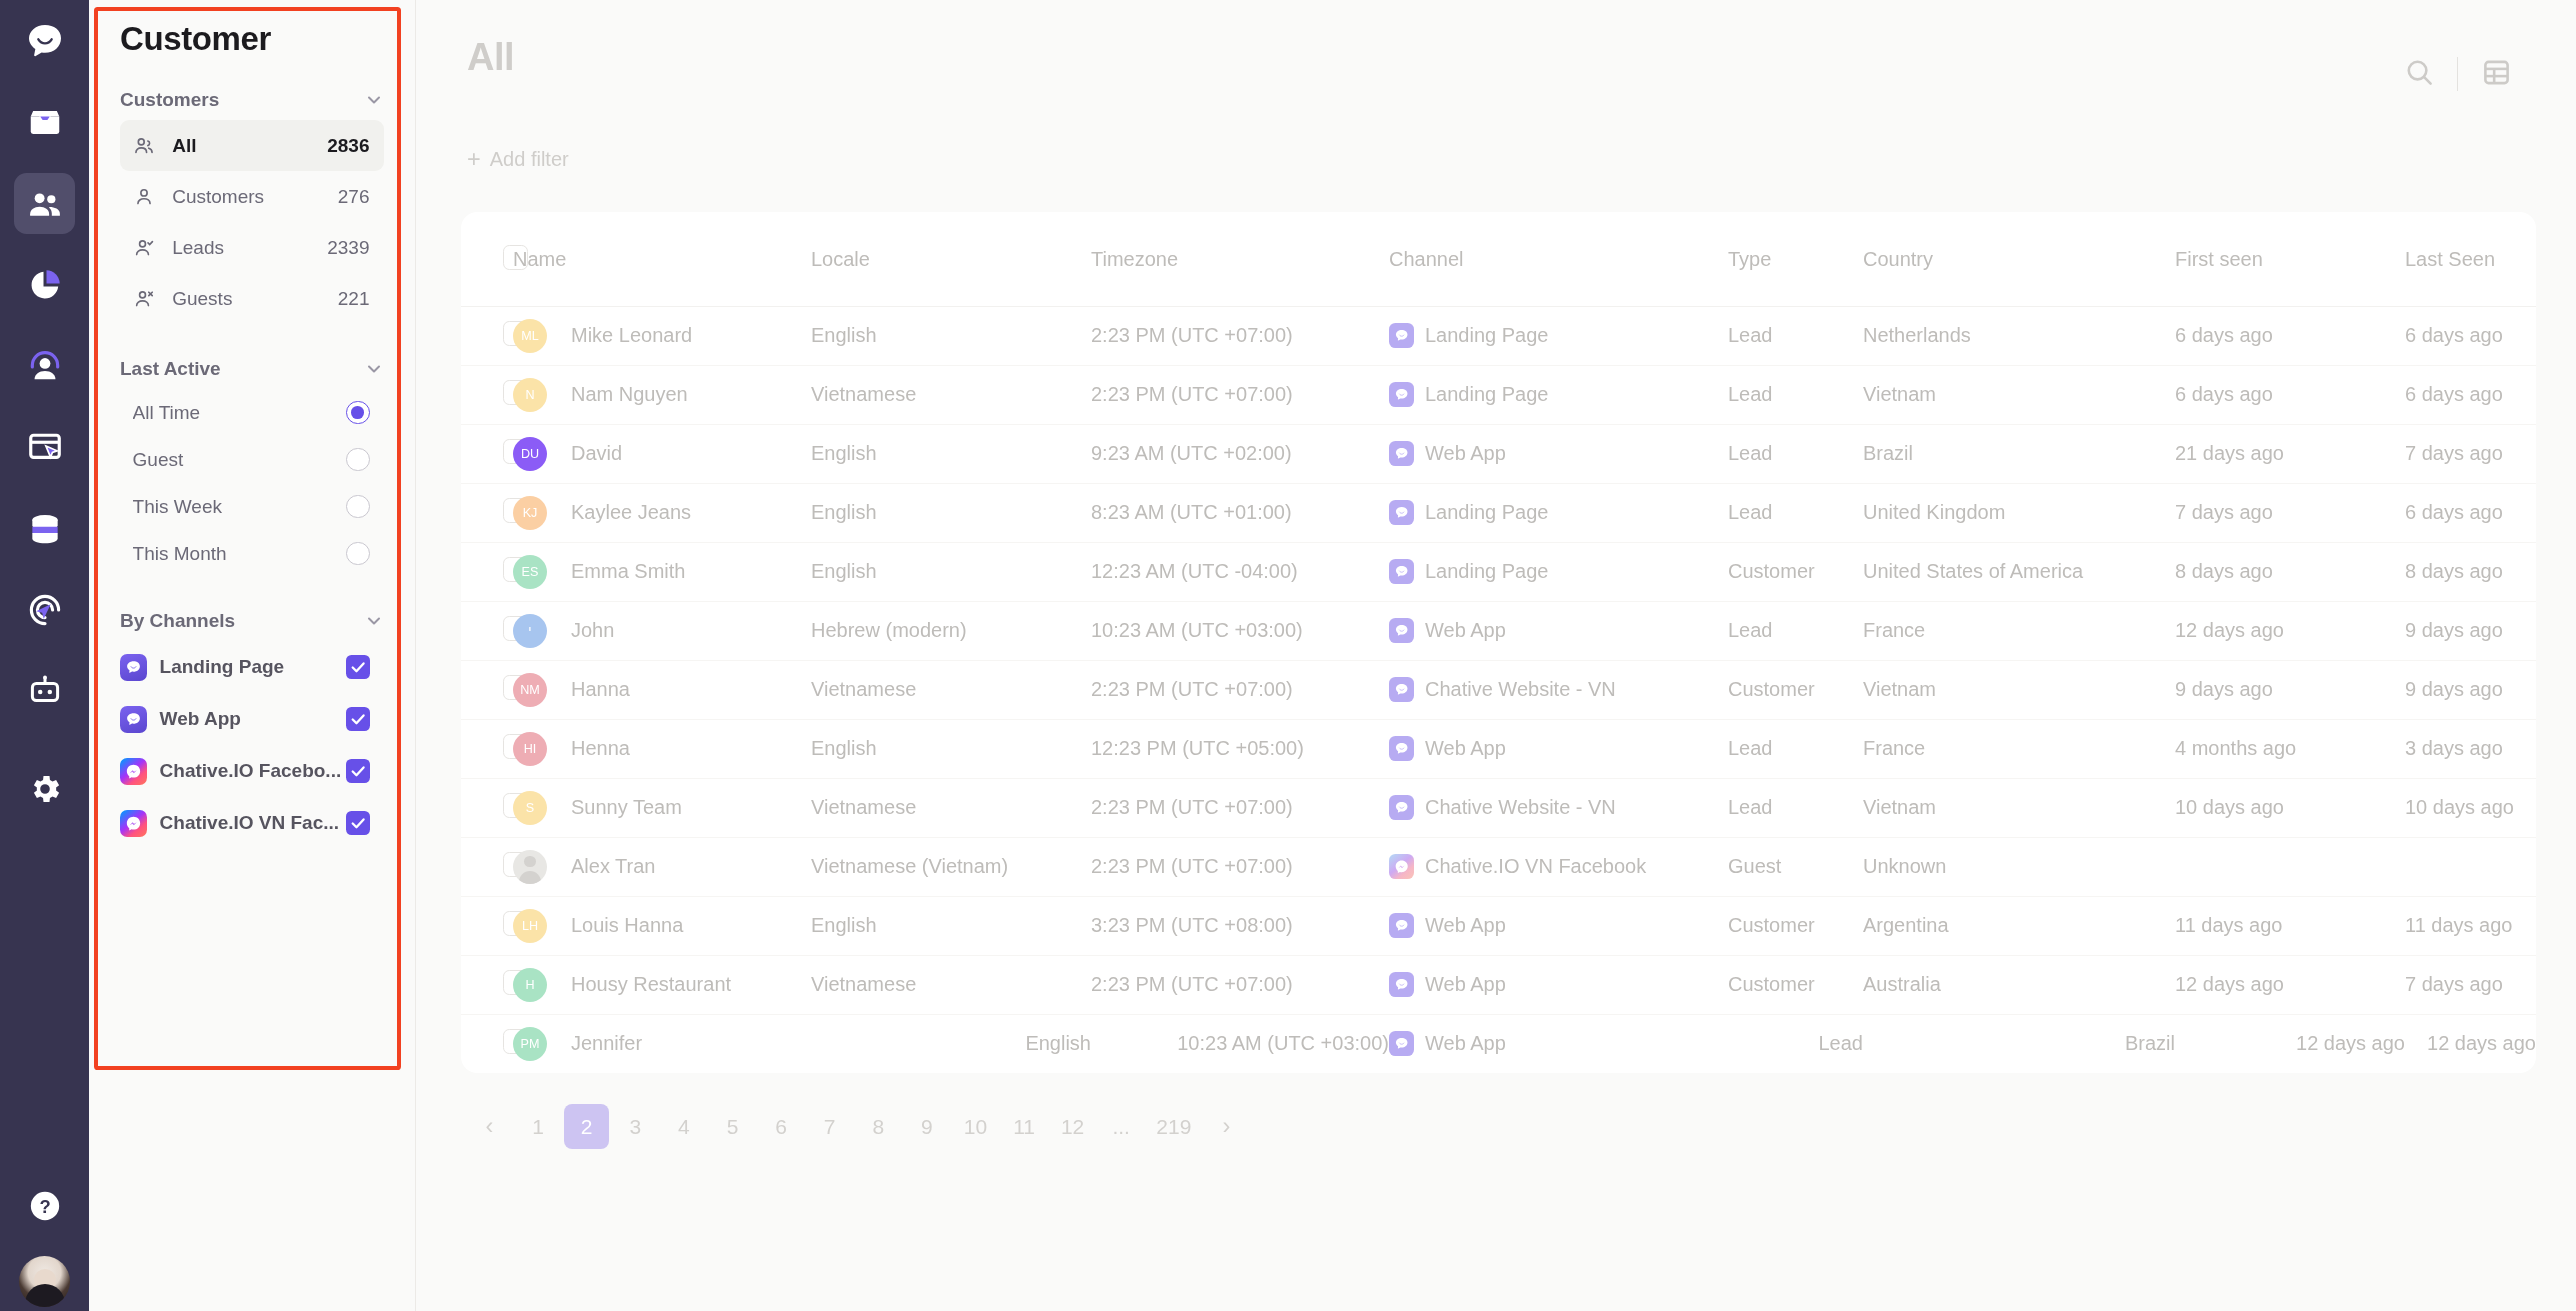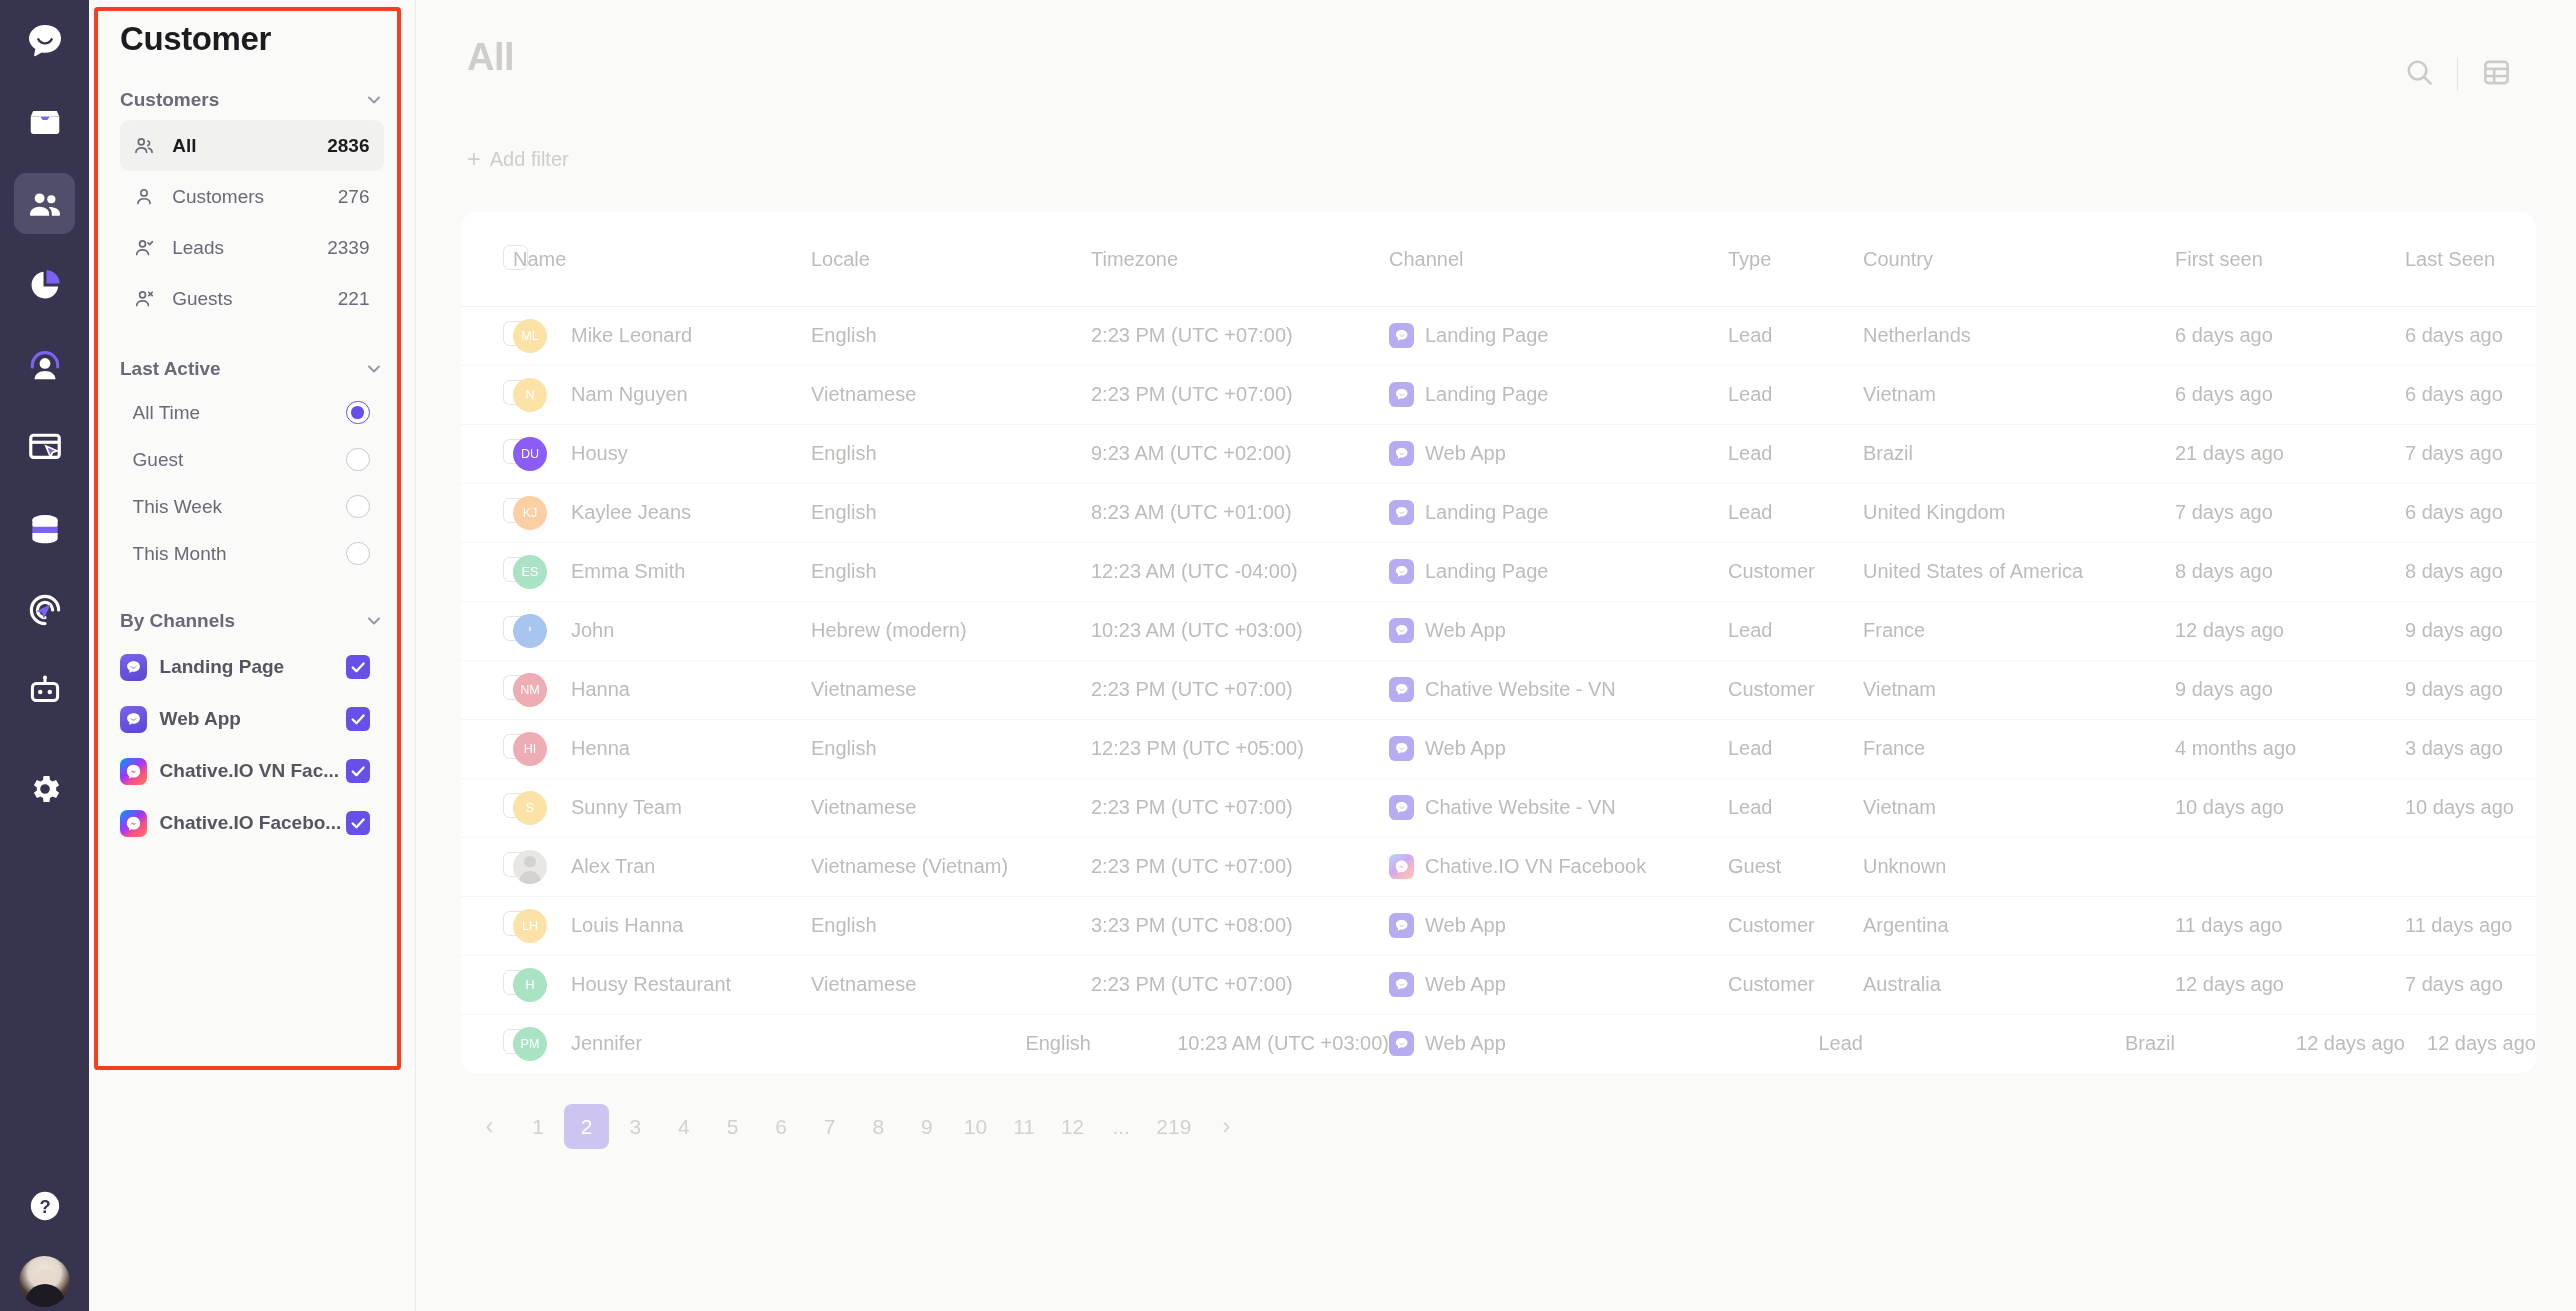--- a/index.html
+++ b/index.html
@@ -416,36 +416,36 @@
       </div>
 
 
       <div class="sb-row chan" style="height:52px;padding-left:0">
         <span class="chan-ico fb">
           <svg viewBox="0 0 24 24" fill="#fff">
               <path d="M12 2.4C6.6 2.4 2.6 6.3 2.6 11.5c0 2.9 1.3 5.4 3.4 7.1v3.4l3.2-1.8c.9.2 1.8.4 2.8.4 5.4 0 9.4-3.9 9.4-9.1S17.4 2.4 12 2.4z"></path>
               <path d="M6.6 14.4l4.1-4.3 2.1 2.2 3.8-2.2-4.1 4.3-2.1-2.2-3.8 2.2z" fill="#b96ef3"></path>
             </svg>
         </span>
-        <span class="lbl">Chative.IO VN Fac...</span>
+        <span class="lbl">Chative.IO Facebo...</span>
         <span class="cbox">
           <svg viewBox="0 0 24 24" fill="none" stroke="currentColor" stroke-width="3.4" stroke-linecap="round" stroke-linejoin="round">
               <polyline points="4 12.5 9.5 18 20 6.5"></polyline>
             </svg>
         </span>
       </div>
 
       <div class="sb-row chan" style="height:52px;padding-left:0">
         <span class="chan-ico fb">
           <svg viewBox="0 0 24 24" fill="#fff">
               <path d="M12 2.4C6.6 2.4 2.6 6.3 2.6 11.5c0 2.9 1.3 5.4 3.4 7.1v3.4l3.2-1.8c.9.2 1.8.4 2.8.4 5.4 0 9.4-3.9 9.4-9.1S17.4 2.4 12 2.4z"></path>
               <path d="M6.6 14.4l4.1-4.3 2.1 2.2 3.8-2.2-4.1 4.3-2.1-2.2-3.8 2.2z" fill="#b96ef3"></path>
             </svg>
         </span>
-        <span class="lbl">Chative.IO Facebo...</span>
+        <span class="lbl">Chative.IO VN Fac...</span>
         <span class="cbox">
           <svg viewBox="0 0 24 24" fill="none" stroke="currentColor" stroke-width="3.4" stroke-linecap="round" stroke-linejoin="round">
               <polyline points="4 12.5 9.5 18 20 6.5"></polyline>
             </svg>
         </span>
       </div>
     </div>
   </div>
 
   <div class="main">
@@ -547,21 +547,21 @@
               <td class="c-type">Lead</td>
               <td class="c-ctry">Vietnam</td>
               <td class="c-first">6 days ago</td>
               <td class="c-last">6 days ago</td>
             </tr>
             <tr>
               <td class="c-chk"><span class="tchk" style="display:inline-block"></span></td>
               <td class="c-name">
                 <span class="name-cell">
                   <span class="av" style="background:#8b5cf6">DU</span>
-                  <span>Housy</span>
+                  <span>David</span>
                 </span>
               </td>
               <td class="c-loc">English</td>
               <td class="c-tz">9:23 AM (UTC +02:00)</td>
               <td class="c-chan">
                 <span class="chan-cell">
                   <span class="chan-sm web">
                     <svg viewBox="0 0 24 24" fill="#fff">
                       <path d="M12 3C7 3 3 6.2 3 10.2c0 2.3 1.3 4.3 3.4 5.6L6 19c0 .4.4.7.8.5l3.1-1.7c.7.1 1.4.2 2.1.2 5 0 9-3.2 9-7.8S17 3 12 3z"></path>
                       <path d="M8.6 11c.9 1.2 2 1.8 3.4 1.8s2.5-.6 3.4-1.8" stroke="#b7abf2" stroke-width="1.2" fill="none" stroke-linecap="round"></path>

